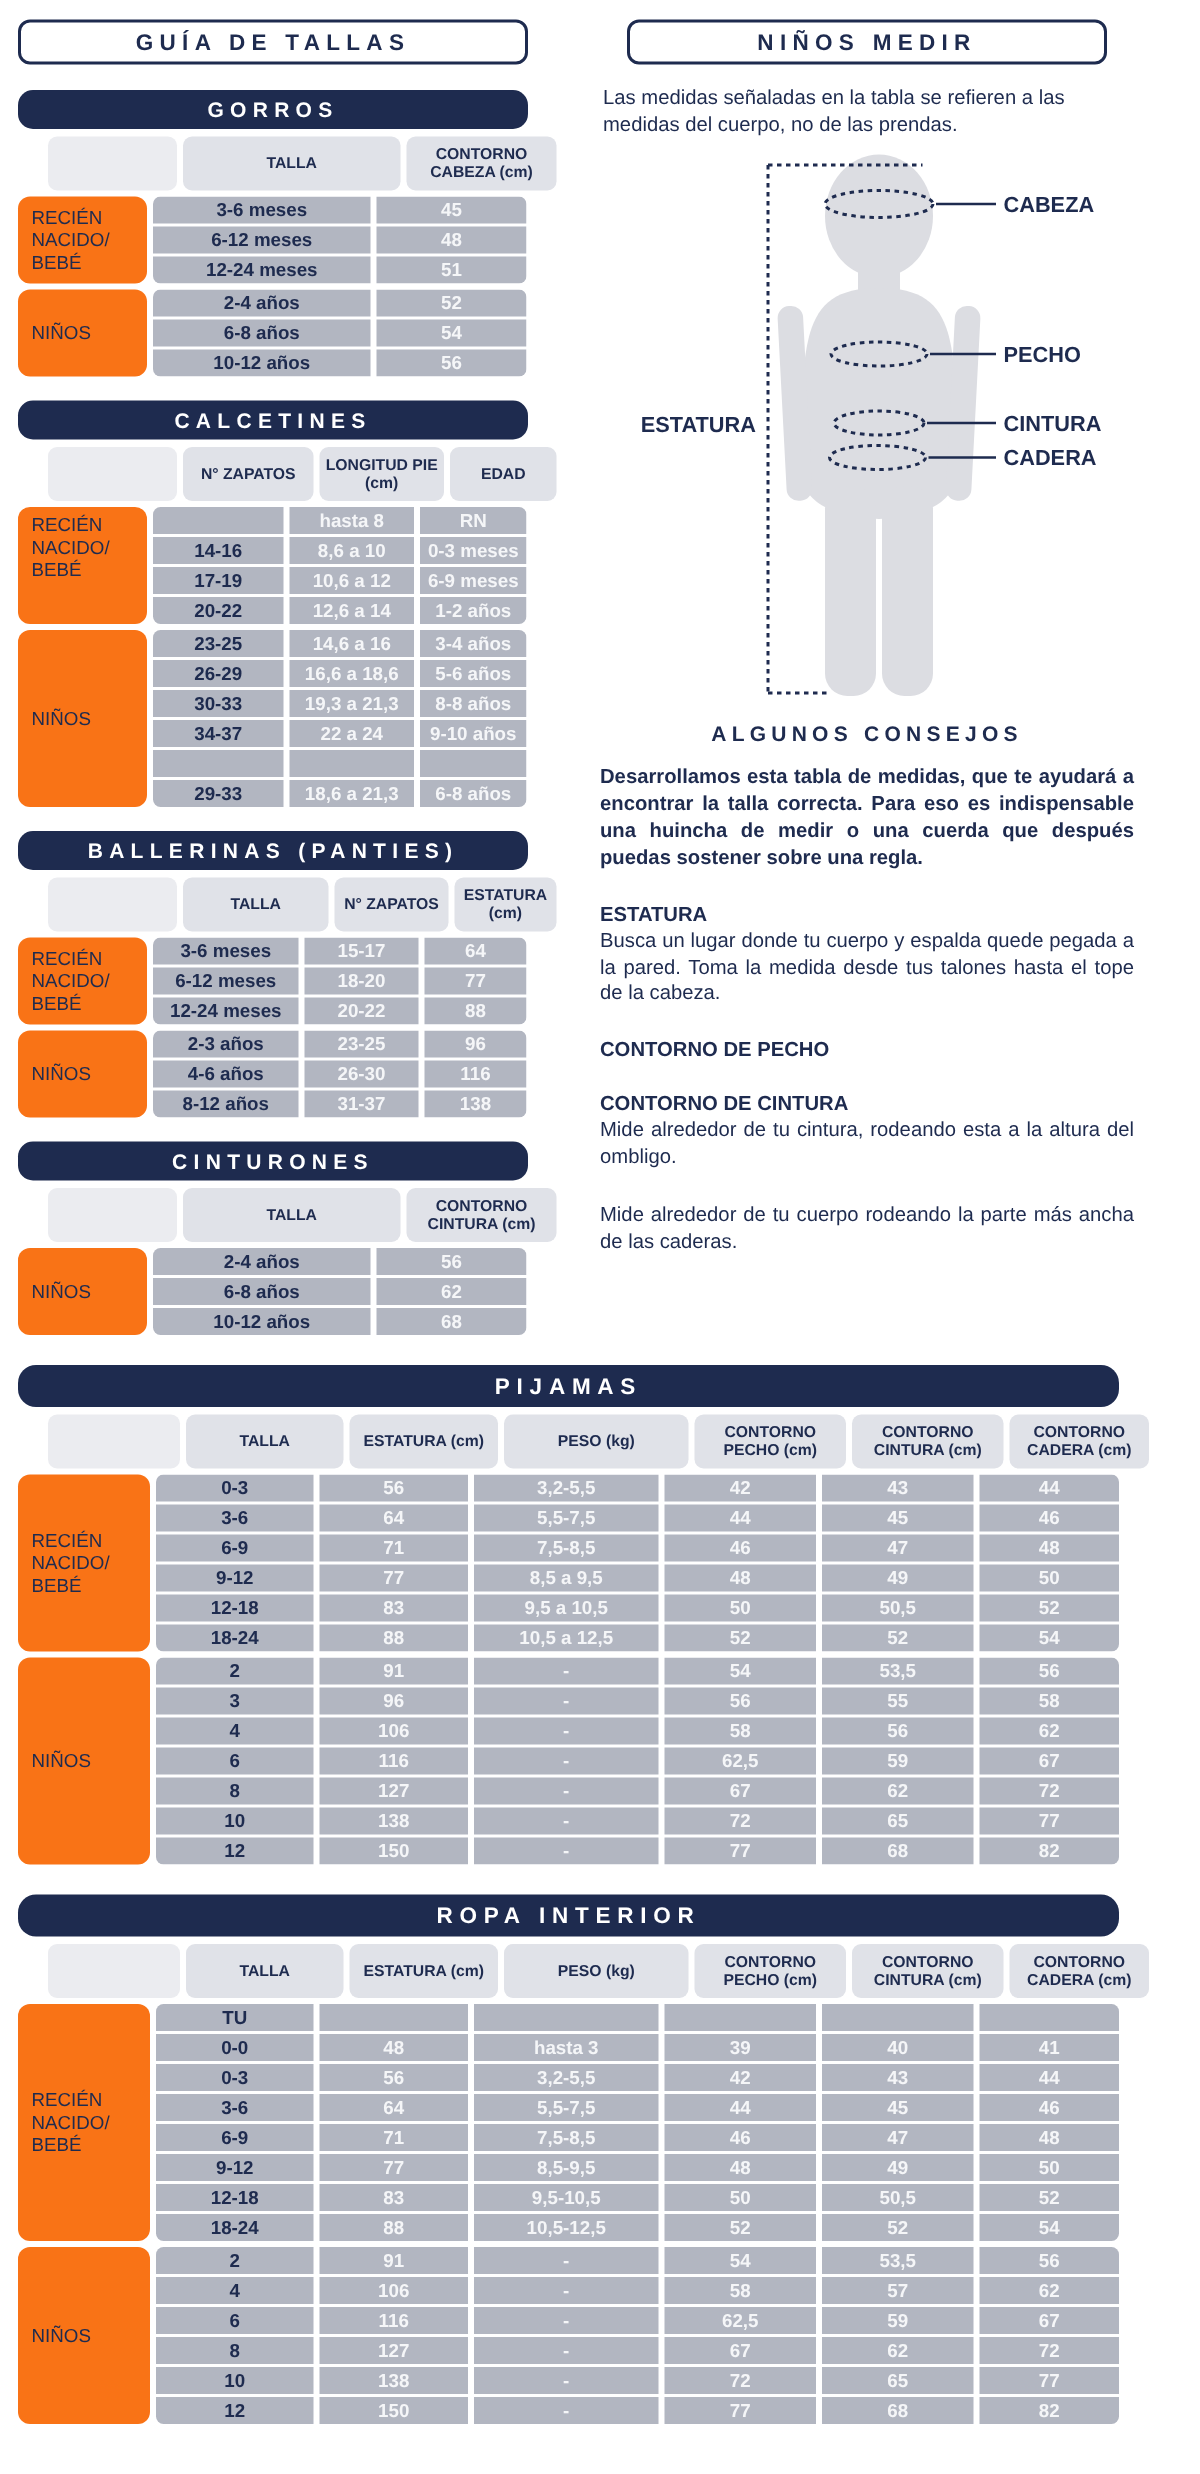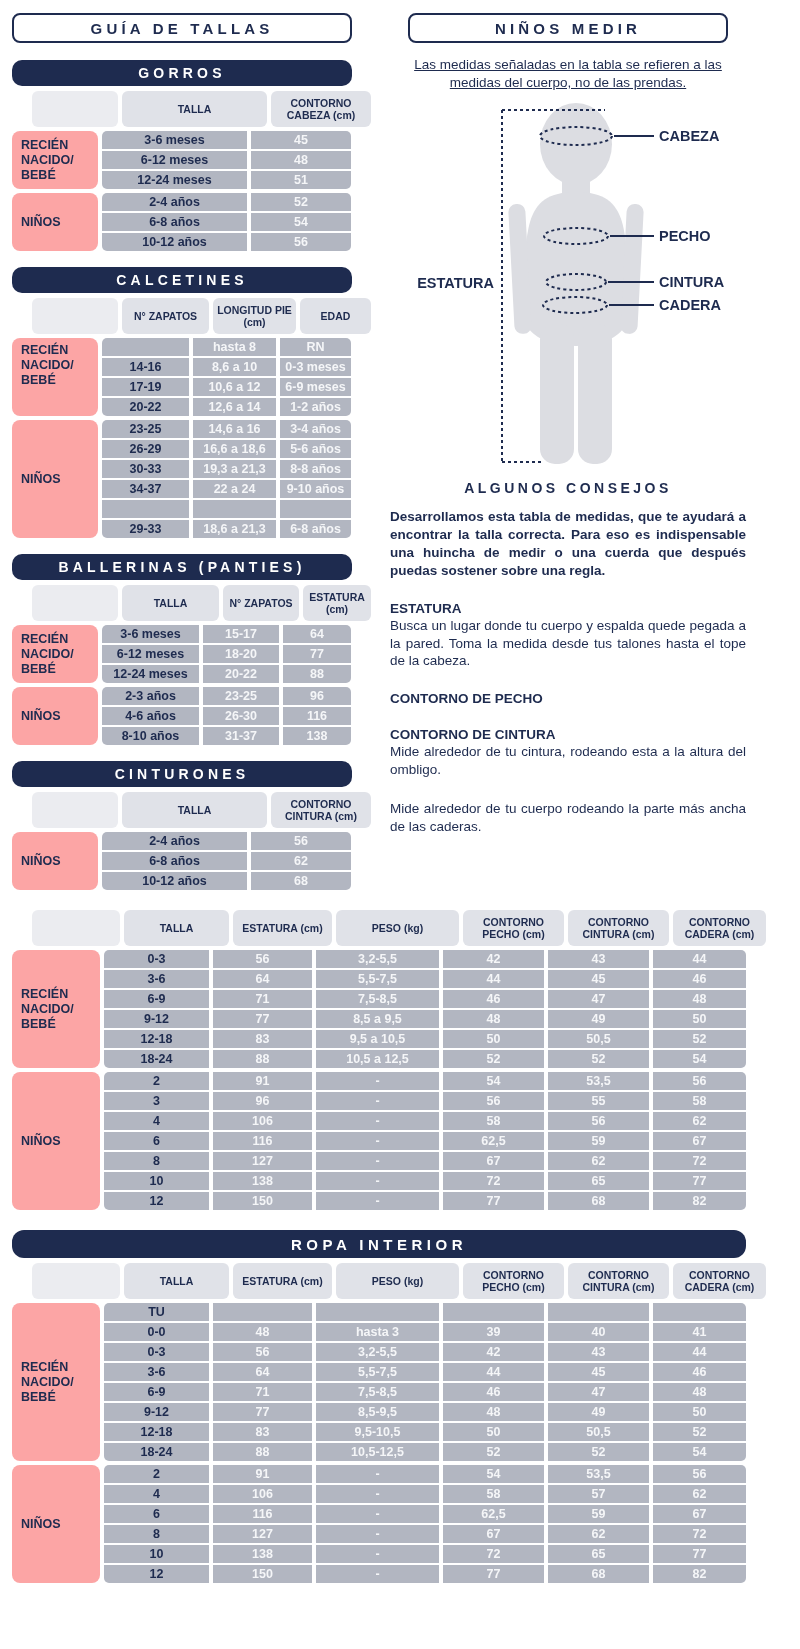--- a/index.html
+++ b/index.html
@@ -1,44 +1,44 @@
 <!DOCTYPE html>
 <html><head>
 <meta charset="utf-8">
 <style>
   html,body{margin:0;padding:0;background:#ffffff;}
   body{width:800px;height:1649px;overflow:hidden;position:relative;
        font-family:"Liberation Sans","DejaVu Sans",sans-serif;color:#1e2b4f;}
   .page{padding:13px 12px 0 12px;}
-  .top{display:flex;gap:38px;}
+  .top{display:flex;gap:48px;}
   .col-left{width:340px;flex:0 0 340px;}
   .col-right{width:356px;flex:0 0 356px;}
   .box-title{border:2px solid #1e2b4f;border-radius:8px;height:26px;display:flex;
              align-items:center;justify-content:center;font-weight:bold;font-size:15px;
              letter-spacing:.28em;color:#1e2b4f;}
   .col-right .box-title{margin:0 18px;}
   .tbl{margin-top:16px;}
   .tbl.first{margin-top:17px;}
   .section-bar{background:#1e2b4f;border-radius:10px;height:26px;display:flex;
                align-items:center;justify-content:center;color:#ffffff;font-weight:bold;
                font-size:14px;letter-spacing:.3em;}
   .t-head{display:grid;column-gap:4px;margin-top:5px;padding-left:20px;}
   .corner{background:#ebecf0;border-radius:6px;}
   .col-head{background:#e0e2e8;border-radius:6px;min-height:32px;display:flex;
             align-items:center;justify-content:center;text-align:center;
             font-weight:bold;font-size:10.5px;line-height:1.15;padding:2px 2px;}
   .t-group{display:grid;column-gap:4px;margin-top:4px;}
-  .group-label{background:#fca5a5;border-radius:8px;display:flex;align-items:center;
-               font-weight:bold;font-size:12.5px;line-height:1.2;padding-left:9px;}
+  .group-label{background:#f97316;border-radius:8px;display:flex;align-items:center;
+               font-weight:normal;font-size:12.5px;line-height:1.2;padding-left:9px;}
   .group-label.top{align-items:flex-start;padding-top:5px;}
   .rows-wrap{display:grid;gap:2px 4px;border-radius:5px;overflow:hidden;grid-auto-rows:18px;}
   .cell{background:#b2b6c1;display:flex;align-items:center;justify-content:center;
         font-size:12.5px;font-weight:600;color:#f5f6f8;}
   .cell.size{color:#1e2b4f;font-weight:bold;}
-  .intro{font-size:13.5px;line-height:1.35;text-align:center;margin-top:13px;padding:0 2px;text-decoration:underline;}
+  .intro{font-size:13.5px;line-height:1.35;margin-top:13px;padding:0 2px;}
   .diagram{margin-top:6px;}
   .consejos-title{font-weight:bold;font-size:14px;letter-spacing:.25em;text-align:center;margin-top:6px;}
   .consejos-body{font-size:13.5px;line-height:1.32;text-align:justify;margin-top:12px;font-weight:bold;}
   .tip{margin-top:21px;}
   .tip-title{font-weight:bold;font-size:13.5px;}
   .tip-body{font-size:13.5px;line-height:1.32;text-align:justify;margin-top:1px;}
   .bigtbl{margin-top:20px;width:734px;}
   .bigtbl .section-bar{height:28px;border-radius:12px;font-size:15px;}
   svg text{font-family:"Liberation Sans","DejaVu Sans",sans-serif;}
 </style>
@@ -153,21 +153,21 @@
           </div>
           <div class="t-group" style="grid-template-columns: 86px 97px 76px 68px;">
             <div class="group-label">NIÑOS</div>
             <div class="rows-wrap" style="grid-column: 2 / -1; grid-template-columns: 97px 76px 68px;">
               <div class="cell size">2-3 años</div>
               <div class="cell">23-25</div>
               <div class="cell">96</div>
               <div class="cell size">4-6 años</div>
               <div class="cell">26-30</div>
               <div class="cell">116</div>
-              <div class="cell size">8-10 años</div>
+              <div class="cell size">8-12 años</div>
               <div class="cell">31-37</div>
               <div class="cell">138</div>
             </div>
           </div>
         </div>
       <div class="tbl">
           <div class="section-bar">CINTURONES</div>
           <div class="t-head" style="grid-template-columns: 86px 145px 100px;">
             <div class="corner"></div>
             <div class="col-head">TALLA</div>
@@ -242,20 +242,21 @@
         <div class="tip-title">CONTORNO DE CINTURA</div>
         <div class="tip-body">Mide alrededor de tu cintura, rodeando esta a la altura del ombligo.</div>
       </div>
       <div class="tip">
         <div class="tip-body">Mide alrededor de tu cuerpo rodeando la parte más ancha de las caderas.</div>
       </div>
     </div>
   </div>
 
   <div class="bigtbl">
+      <div class="section-bar">PIJAMAS</div>
       <div class="t-head" style="grid-template-columns: 88px 105px 99px 123px 101px 101px 93px;">
         <div class="corner"></div>
         <div class="col-head">TALLA</div>
         <div class="col-head">ESTATURA (cm)</div>
         <div class="col-head">PESO (kg)</div>
         <div class="col-head">CONTORNO PECHO (cm)</div>
         <div class="col-head">CONTORNO CINTURA (cm)</div>
         <div class="col-head">CONTORNO CADERA (cm)</div>
       </div>
       <div class="t-group" style="grid-template-columns: 88px 105px 99px 123px 101px 101px 93px;">

